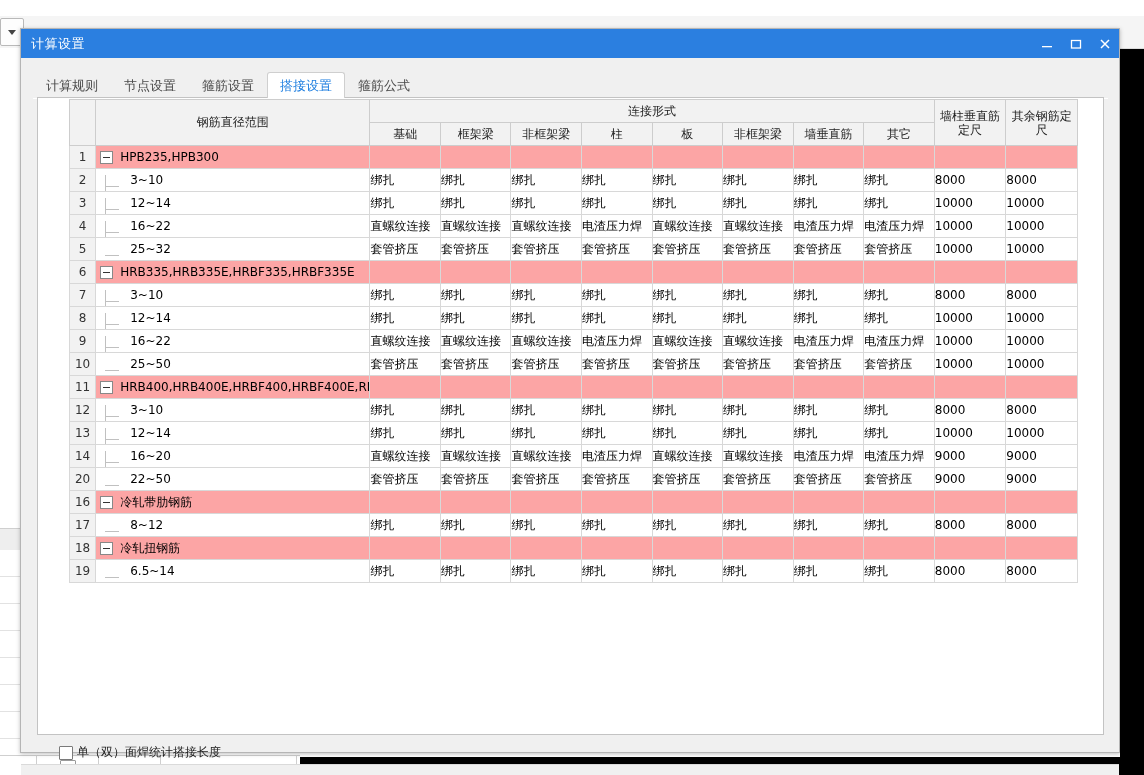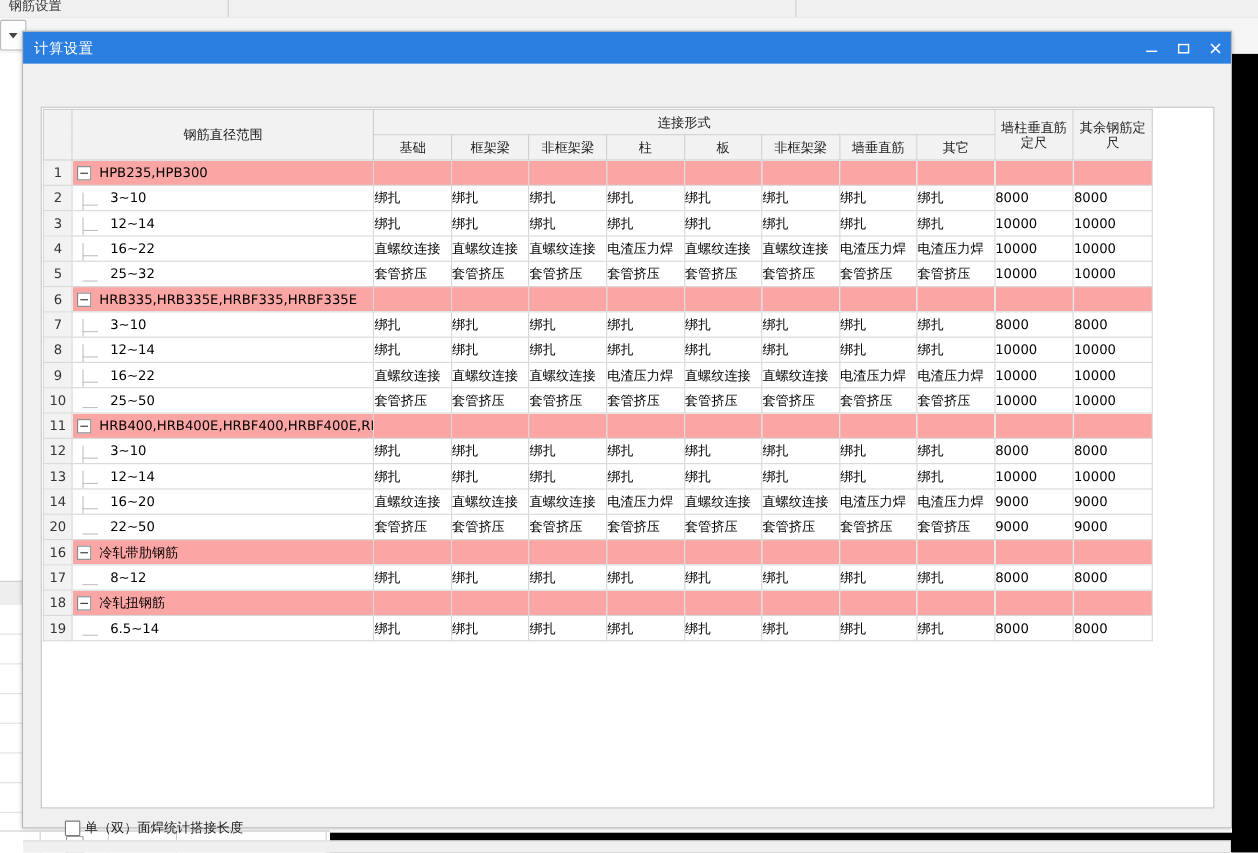--- a/index.html
+++ b/index.html
@@ -107,21 +107,21 @@
   }
   .tab.active {
     background:#ffffff; color:#1f7fe0;
     border-color:#cfcfcf;
     position:relative; z-index:2;
   }
 
   
   .gridpanel {
     position:absolute; left:16px; top:39px; width:1067px; height:638px;
-    background:#ffffff; border:1px solid #c3c3c3; box-sizing:border-box;
+    background:#ffffff; border:1px solid #c3c3c3; box-sizing:border-box;padding-left:30px;
   }
   table.grid {
     border-collapse:collapse;
     table-layout:fixed;
     width:1009px;
     margin:1px 0 0 1px;
     font-size:12px;
   }
   table.grid th, table.grid td {
     border:1px solid #d8d8d8;
@@ -192,25 +192,20 @@
   }
 </style>
 </head>
 <body>
 
 <div id="root">
 
   <div class="bg-black-right"></div>
   <div class="bg-black-bottom"></div>
 
-  <div class="bg-topbar">
-    <div class="bg-topbar-sep"></div>
-    <div class="bg-topbar-sep2"></div>
-    <div class="bg-topbar-title">钢筋设置</div>
-  </div>
 
   <div class="bg-toolrow"></div>
   <div class="bg-dropbtn">
     <span class="bg-caret"></span>
   </div>
 
   <div class="bg-icon-a">
     <svg width="12" height="14" viewBox="0 0 12 14">
       <rect x="0" y="6" width="3" height="8" fill="#d9534f"></rect>
       <rect x="4" y="3" width="3" height="11" fill="#5b9bd5"></rect>
@@ -264,20 +259,27 @@
         <div class="dlg-winbtn">
           <svg width="12" height="12" viewBox="0 0 12 12">
               <path d="M2 2 L10 10 M10 2 L2 10" stroke="#fff" stroke-width="1.5" fill="none"></path>
             </svg>
         </div>
       </div>
     </div>
 
     <div class="dlg-body">
 
+      <div class="tabstrip">
+        <div class="tab">计算规则</div>
+        <div class="tab">节点设置</div>
+        <div class="tab">箍筋设置</div>
+        <div class="tab active">搭接设置</div>
+        <div class="tab">箍筋公式</div>
+      </div>
 
       <div class="gridpanel">
         <table class="grid">
           <colgroup>
             <col style="width:26px">
               <col style="width:272px">
             <col style="width:70px">
               <col style="width:70px">
               <col style="width:70px">
               <col style="width:70px">

